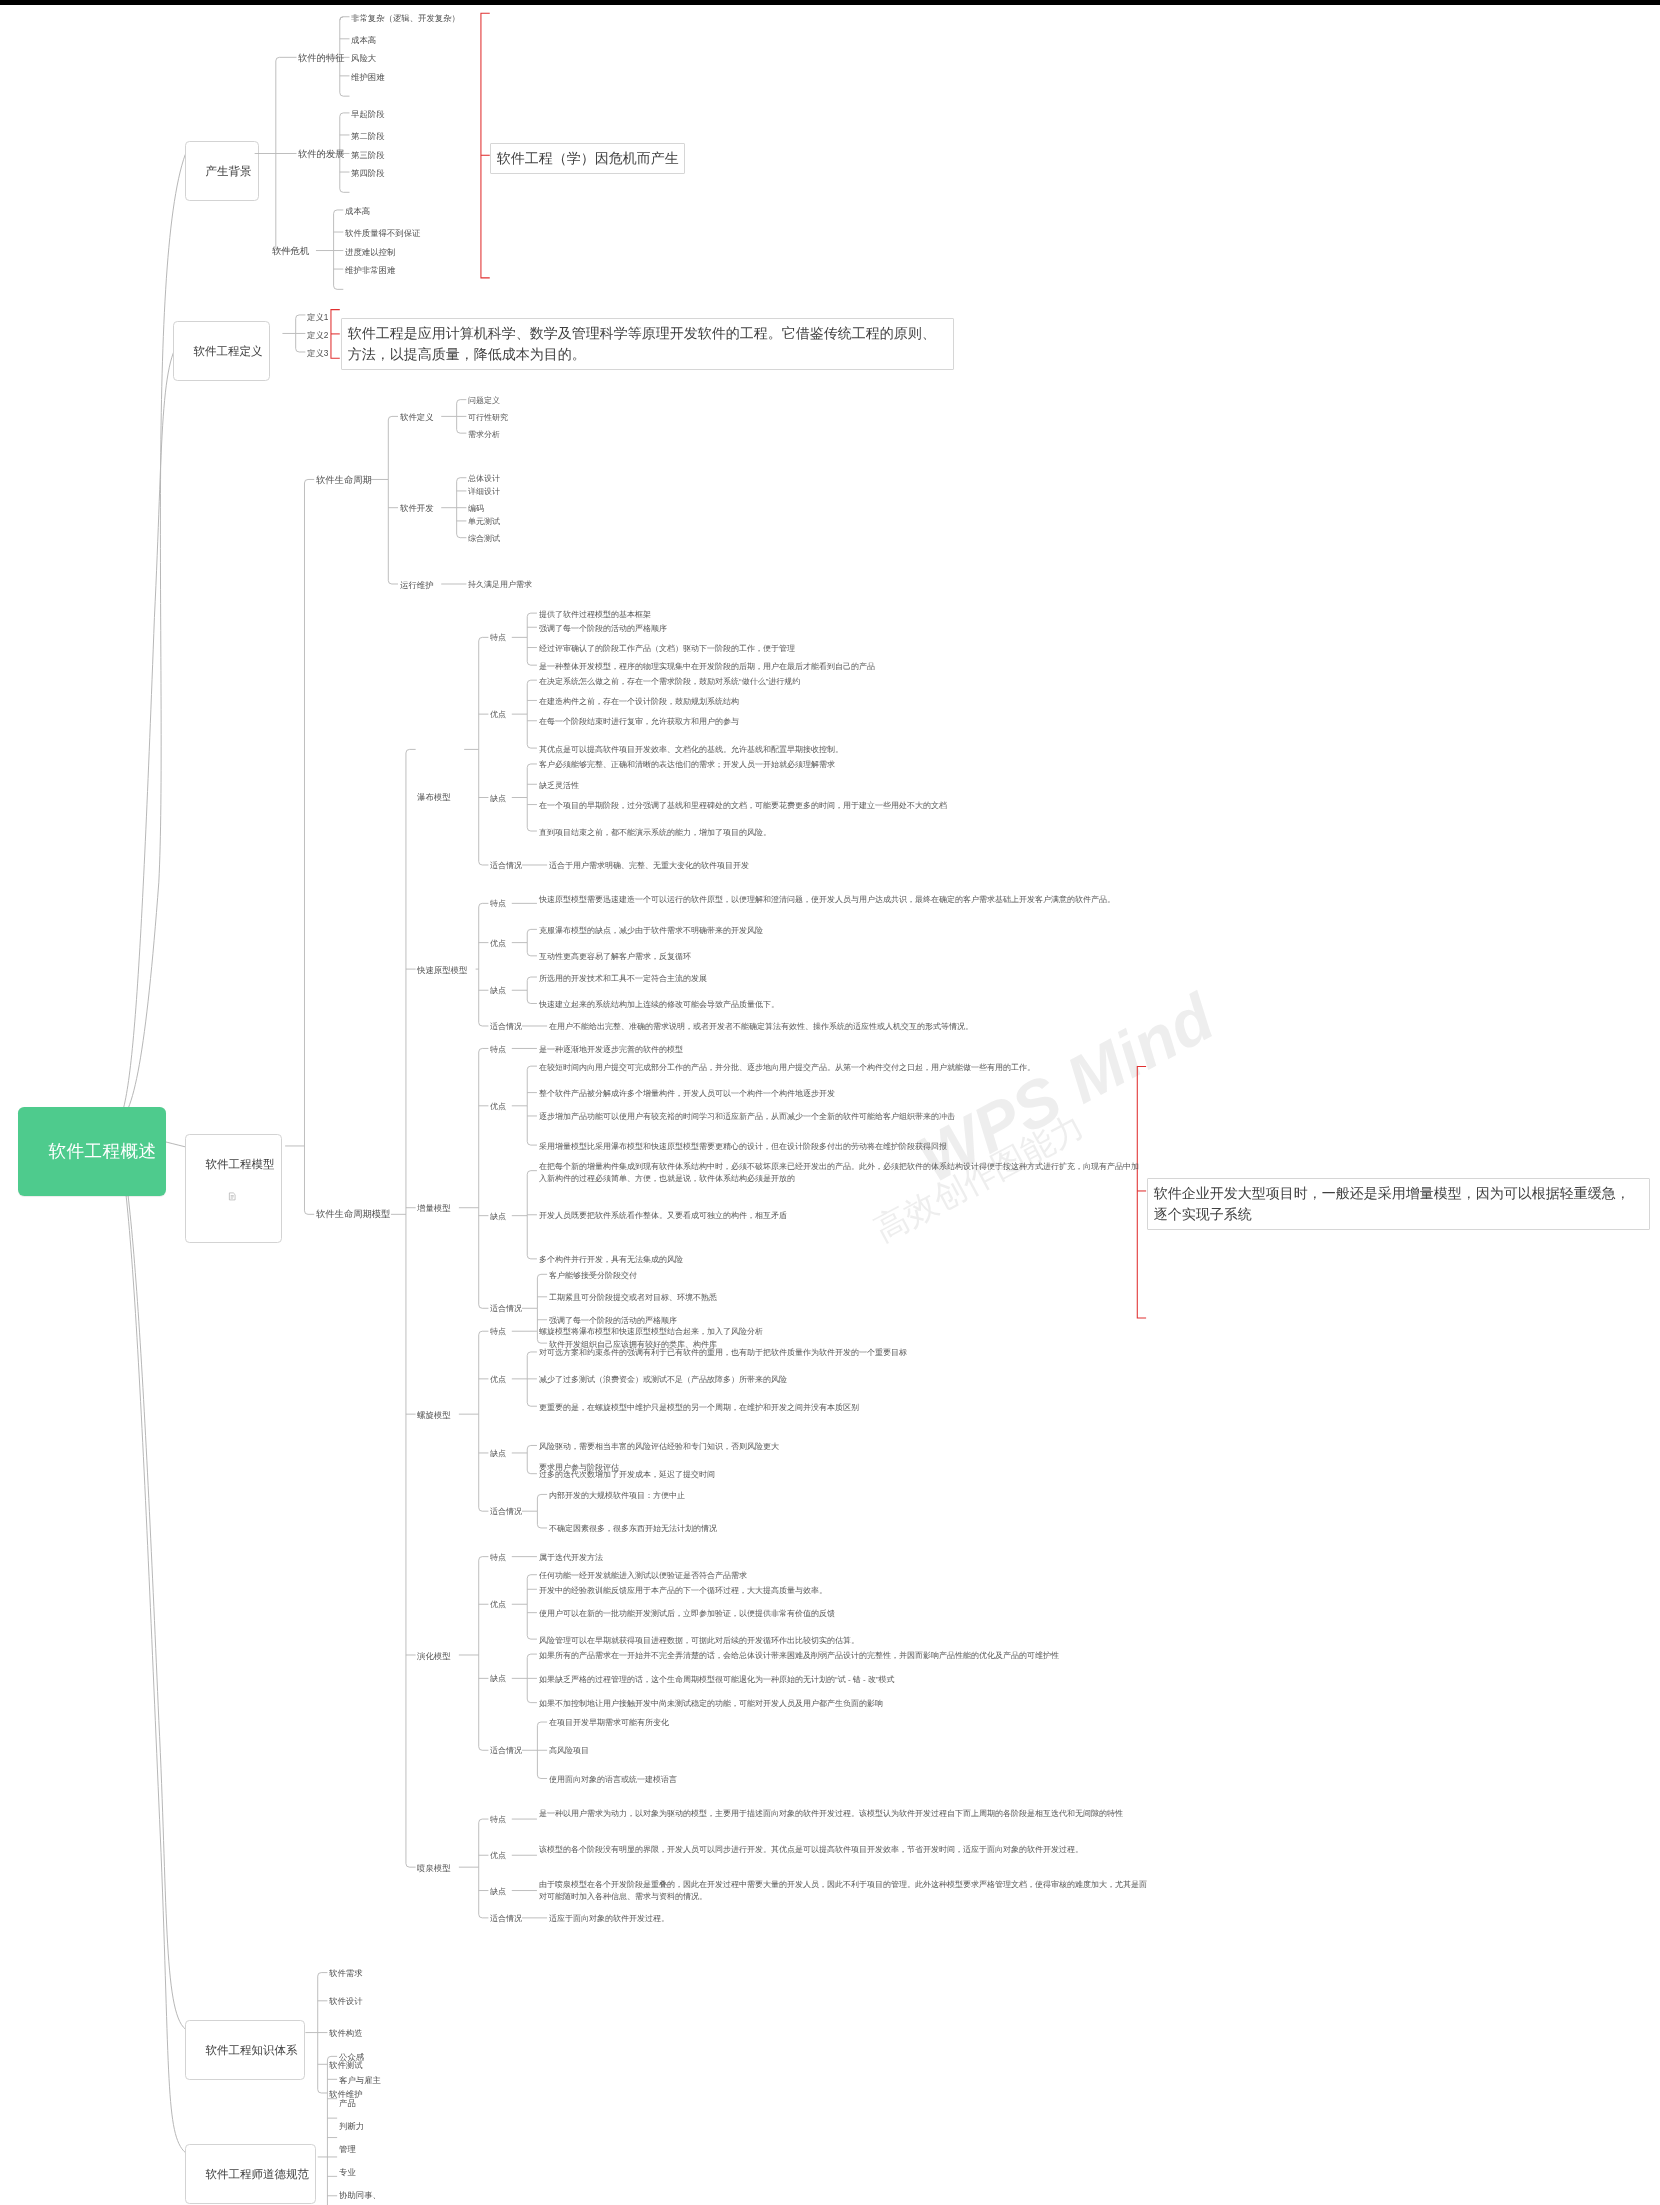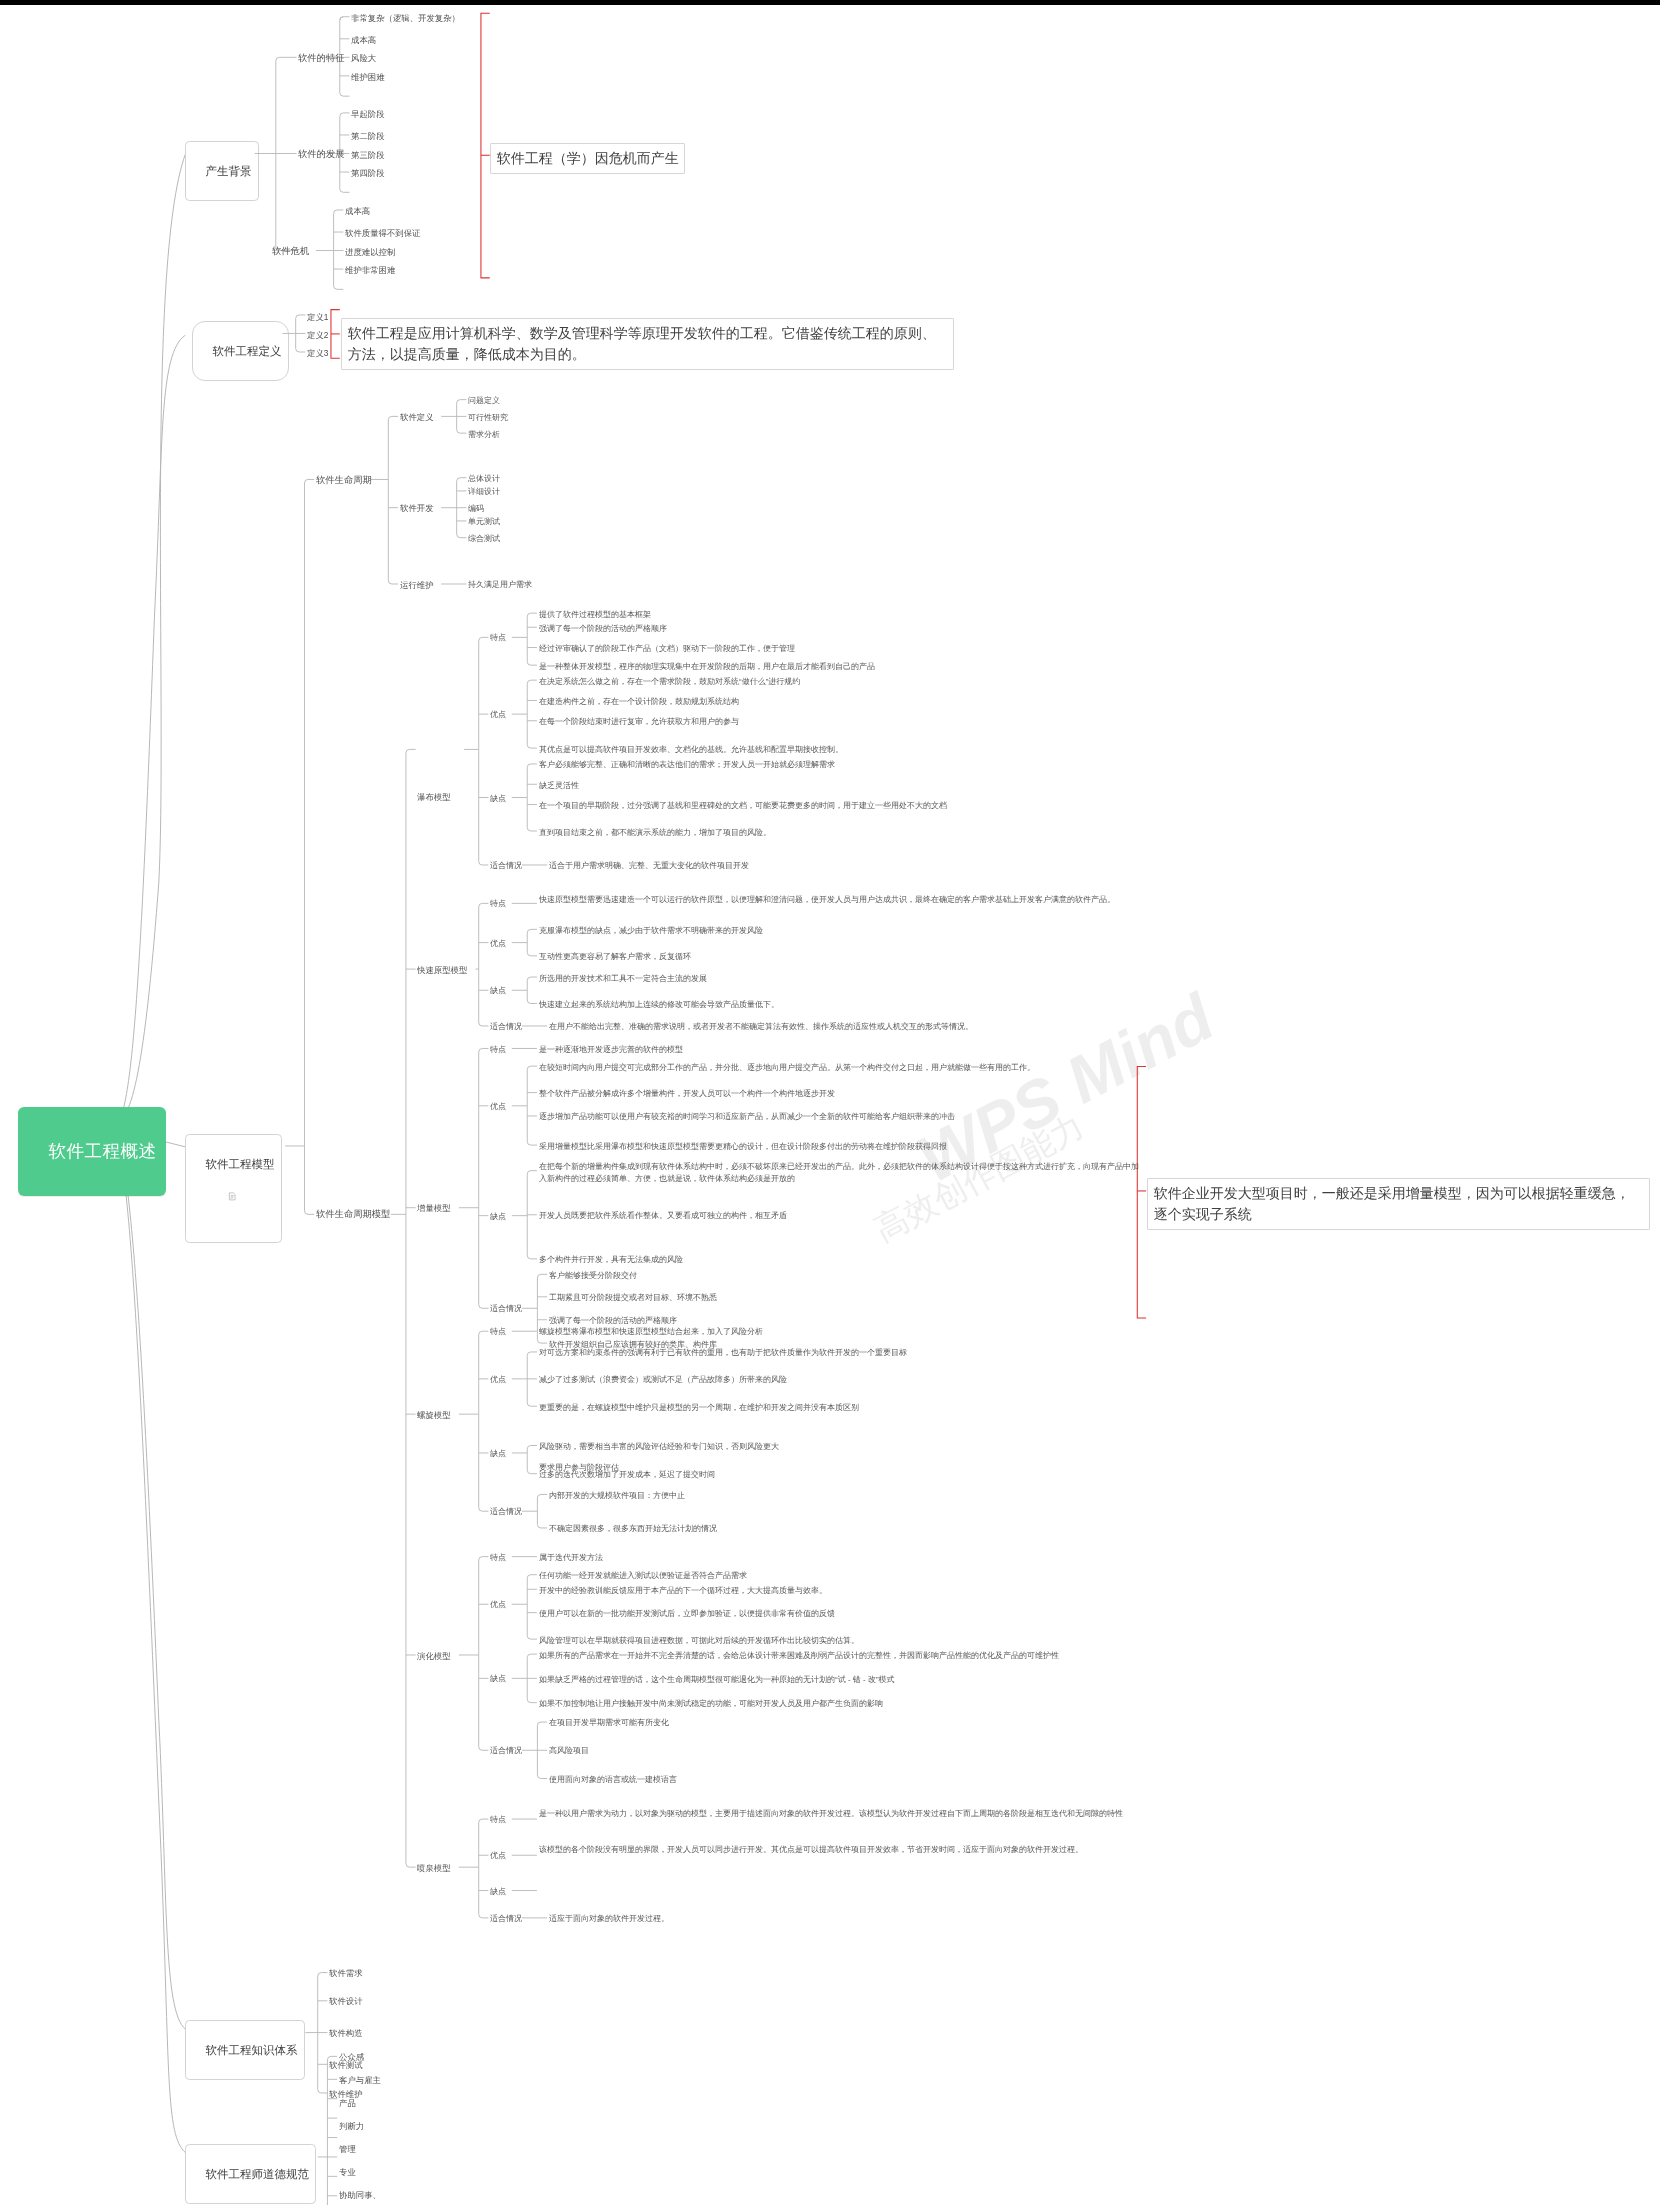--- a/index.html
+++ b/index.html
@@ -164,21 +164,21 @@
   <div class="node lvl3" style="left:351px; top:167px;"><span>第四阶段</span></div>
 
   <div class="node lvl2" style="left:272px; top:245px;"><span>软件危机</span></div>
   <div class="node lvl3" style="left:345px; top:205px;"><span>成本高</span></div>
   <div class="node lvl3" style="left:345px; top:227px;"><span>软件质量得不到保证</span></div>
   <div class="node lvl3" style="left:345px; top:246px;"><span>进度难以控制</span></div>
   <div class="node lvl3" style="left:345px; top:264px;"><span>维护非常困难</span></div>
 
   <div class="node callout" style="left:490px; top:143px;"><span>软件工程（学）因危机而产生</span></div>
 
-  <div class="node lvl1" style="left:192px; top:321px;border-radius:13px;">
+  <div class="node lvl1" style="left:173px; top:321px;">
     <span>软件工程定义</span>
   </div>
 
   <svg class="links" viewBox="0 0 3765 5076" width="1661" height="2239">
     <g stroke="#b5b5b5" stroke-width="2">
       <line x1="640" y1="756" x2="670" y2="756"></line>
       <path d="M 670 756 L 670 722 q 0 -8 8 -8 L 692 714"></path>
       <path d="M 670 756 L 670 790 q 0 8 8 8 L 692 798"></path>
       <line x1="670" y1="756" x2="692" y2="756"></line>
     </g>
@@ -489,20 +489,21 @@
       <line x1="1160" y1="4206" x2="1217" y2="4206"></line>
       <line x1="1160" y1="4286" x2="1217" y2="4286"></line>
       <line x1="1183" y1="4348" x2="1240" y2="4348"></line>
     </g>
   </svg>
   <div class="node lvl4" style="left:490px; top:1814px;"><span>特点</span></div>
   <div class="node lvl4 wrapped" style="left:539px; top:1808px; width:613px;"><span>是一种以用户需求为动力，以对象为驱动的模型，主要用于描述面向对象的软件开发过程。该模型认为软件开发过程自下而上周期的各阶段是相互迭代和无间隙的特性</span></div>
   <div class="node lvl4" style="left:490px; top:1850px;"><span>优点</span></div>
   <div class="node lvl4 wrapped" style="left:539px; top:1844px; width:613px;"><span>该模型的各个阶段没有明显的界限，开发人员可以同步进行开发。其优点是可以提高软件项目开发效率，节省开发时间，适应于面向对象的软件开发过程。</span></div>
   <div class="node lvl4" style="left:490px; top:1886px;"><span>缺点</span></div>
+  <div class="node lvl4 wrapped" style="left:539px; top:1879px; width:613px;"><span>由于喷泉模型在各个开发阶段是重叠的，因此在开发过程中需要大量的开发人员，因此不利于项目的管理。此外这种模型要求严格管理文档，使得审核的难度加大，尤其是面对可能随时加入各种信息、需求与资料的情况。</span></div>
   <div class="node lvl4" style="left:490px; top:1913px;"><span>适合情况</span></div>
   <div class="node lvl4" style="left:549px; top:1913px;"><span>适应于面向对象的软件开发过程。</span></div>
 
   <div class="node lvl1" style="left:185px; top:2020px;">
     <span>软件工程知识体系</span>
   </div>
   <svg class="links" viewBox="0 0 3765 5076" width="1661" height="2239">
     <g stroke="#b5b5b5" stroke-width="2">
       <line x1="692" y1="4608" x2="720" y2="4608"></line>
       <path d="M 720 4608 L 720 4480 q 0 -8 8 -8 L 742 4472"></path>

